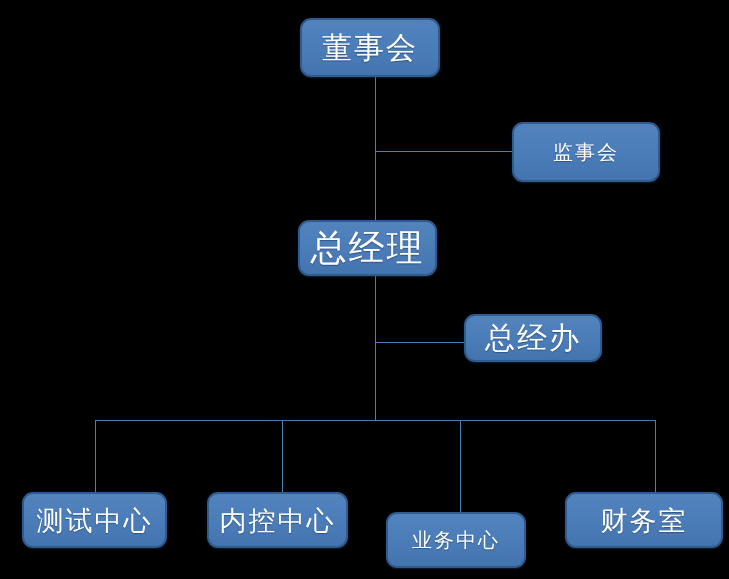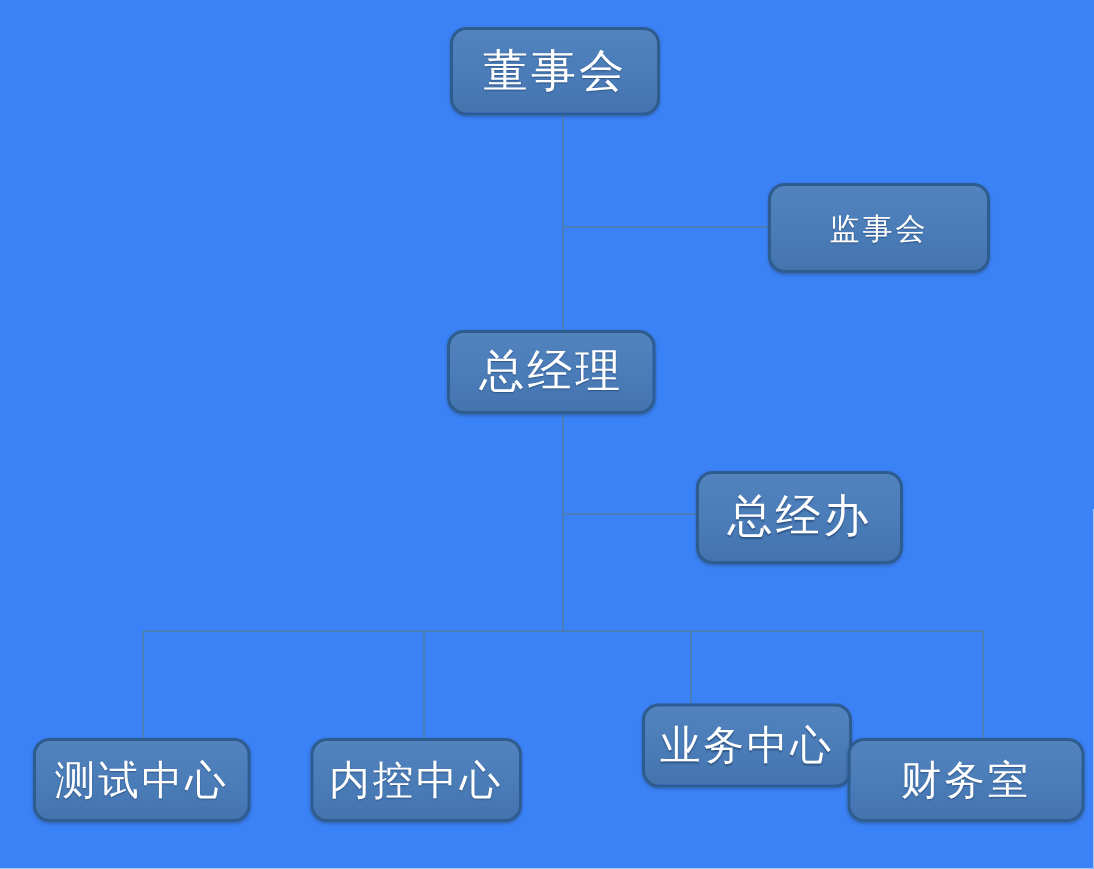--- a/index.html
+++ b/index.html
@@ -4,21 +4,21 @@
 <style>
   html, body {
     margin: 0;
     padding: 0;
     background: #ffffff;
   }
   #chart-root {
     position: relative;
     width: 729px;
     height: 579px;
-    background: #3b82f6;
+    background: #000000;
     overflow: hidden;
     font-family: "DejaVu Sans", "Liberation Sans", sans-serif;
   }
   #connectors {
     position: absolute;
     left: 0;
     top: 0;
     width: 729px;
     height: 579px;
   }
@@ -38,26 +38,26 @@
     white-space: nowrap;
     z-index: 2;
   }
   .node-label {
     display: block;
     line-height: 1;
   }
   
   #node-board          { left: 300px; top: 18px;  width: 140px; height: 59px; font-size: 30px; }
   #node-supervisors    { left: 512px; top: 122px; width: 148px; height: 60px; font-size: 20px; }
-  #node-gm             { left: 298px; top: 220px; width: 139px; height: 56px; font-size: 30px; }
-  #node-gm-office      { left: 464px; top: 314px; width: 138px; height: 62px; font-size: 30px; justify-content: center; }
+  #node-gm             { left: 298px; top: 220px; width: 139px; height: 56px; font-size: 36px; }
+  #node-gm-office      { left: 464px; top: 314px; width: 138px; height: 48px; font-size: 30px; justify-content: center; }
   
   #node-testing        { left: 22px;  top: 492px; width: 145px; height: 56px; font-size: 27px; }
   #node-internal-ctrl  { left: 207px; top: 492px; width: 141px; height: 56px; font-size: 27px; }
-  #node-business       { left: 386px; top: 469px; width: 140px; height: 56px; font-size: 27px; margin-left: 42px; }
+  #node-business       { left: 386px; top: 512px; width: 140px; height: 56px; font-size: 20px; }
   #node-finance        { left: 565px; top: 492px; width: 158px; height: 56px; font-size: 27px; }
 </style>
 </head>
 <body>
 
 <div id="chart-root">
 
   <svg id="connectors" viewBox="0 0 729 579" xmlns="http://www.w3.org/2000/svg">
     <g fill="none" stroke="#4A7EBB" stroke-width="1.6" shape-rendering="crispEdges">
 

